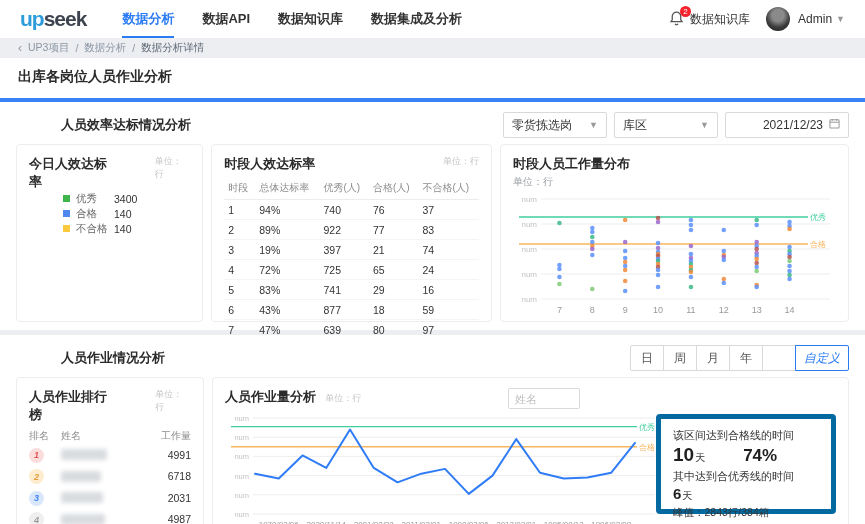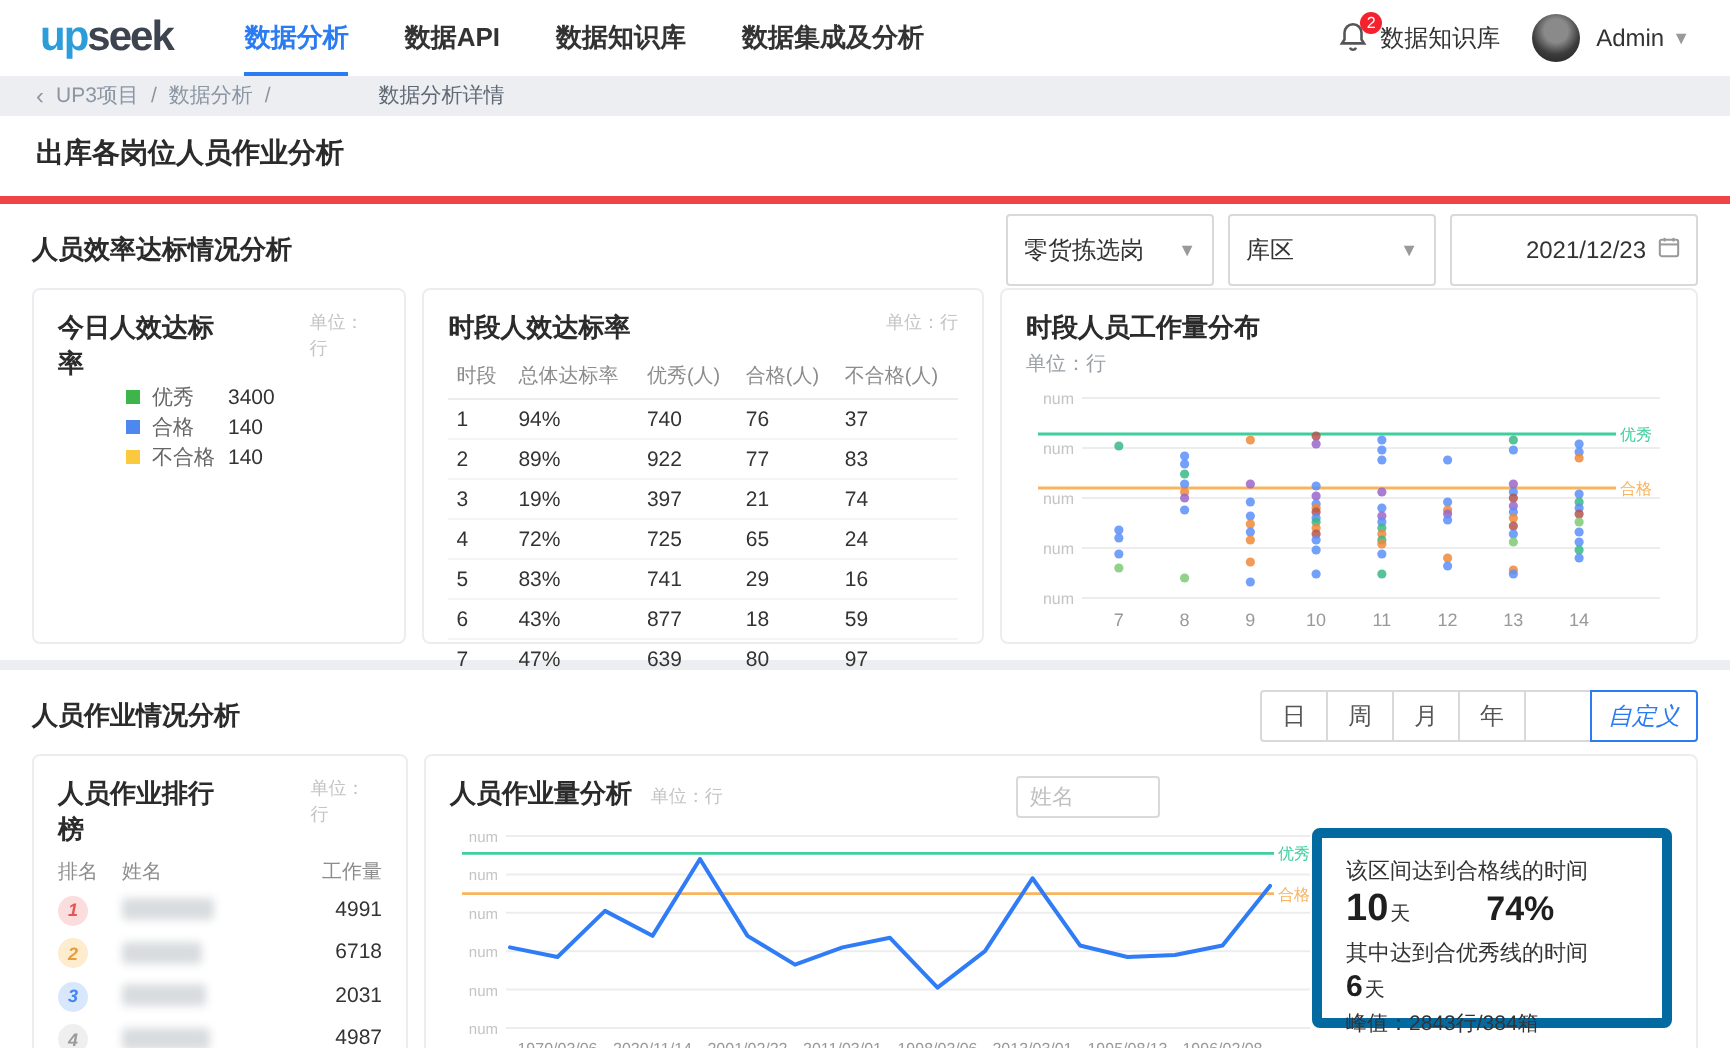--- a/index.html
+++ b/index.html
@@ -23,31 +23,31 @@
   .badge { position:absolute; top:-4px; right:-5px; background:#f5222d; color:#fff; font-size:8px; line-height:11px; min-width:11px; height:11px; border-radius:6px; text-align:center; padding:0 2px; }
   .alert-label { font-size:12px; color:#333; margin-right:16px; }
   .avatar { width:24px; height:24px; border-radius:50%; background:radial-gradient(circle at 50% 35%, #8a8a8a 0 30%, #3c3c3c 60%, #1d1d1d); margin-right:8px; cursor:pointer; }
   .user-name { font-size:12px; color:#333; cursor:pointer; }
   .caret { font-size:9px; color:#999; margin-left:4px; }
   
   .breadcrumb { height:20px; display:flex; align-items:center; padding:0 18px; font-size:10.5px; color:#8c96a3; background:#eceef2; }
   .breadcrumb .bc-back { margin-right:6px; font-size:12px; cursor:pointer; }
   .breadcrumb .bc-item { cursor:pointer; }
   .breadcrumb .sep { margin:0 6px; }
-  .breadcrumb .bc-item.last { color:#5f6975;margin-left:48px; }
-  
-  .page-title-bar { background:#fff; padding:10px 18px 12px; border-bottom:4px solid #ef4444; }
+  .breadcrumb .bc-item.last { color:#5f6975; }
+  
+  .page-title-bar { background:#fff; padding:10px 18px 12px; border-bottom:4px solid #3b82f6; }
   .page-title { font-size:14px; font-weight:bold; color:#2b2b2b; }
   
   .section { background:#fff; padding:8px 16px 8px; }
   .section + .section { margin-top:5px; }
   .sec-head { display:flex; align-items:center; justify-content:space-between; height:30px; }
-  .sec-title { font-size:13px; font-weight:bold; color:#2b2b2b; }
+  .sec-title { font-size:13px; font-weight:bold; color:#2b2b2b;margin-left:45px; }
   .sec-controls { display:flex; align-items:center; gap:7px; }
-  .select-box, .date-box { height:36px; border:1px solid #d9d9d9; border-radius:2px; background:#fff; display:flex; align-items:center; justify-content:space-between; padding:0 8px; font-size:12px; color:#333; cursor:pointer; }
+  .select-box, .date-box { height:26px; border:1px solid #d9d9d9; border-radius:2px; background:#fff; display:flex; align-items:center; justify-content:space-between; padding:0 8px; font-size:12px; color:#333; cursor:pointer; }
   .select-box { width:104px; }
   .date-box { width:124px; justify-content:flex-end; gap:6px; }
   .date-range-box { width:184px; }
   .chev { font-size:9px; color:#999; }
   
   .seg { display:flex; }
   .seg .seg-btn { min-width:34px; height:26px; border:1px solid #d9d9d9; background:#fff; font-size:12px; color:#555; display:flex; align-items:center; justify-content:center; margin-left:-1px; cursor:pointer; padding:0 8px; }
   .seg .seg-btn:first-child { border-radius:2px 0 0 2px; margin-left:0; }
   .seg .seg-btn:last-child { border-radius:0 2px 2px 0; }
   .seg .seg-btn.active { color:#2b7cf2; border-color:#2b7cf2; z-index:2; position:relative;font-style:italic; }

